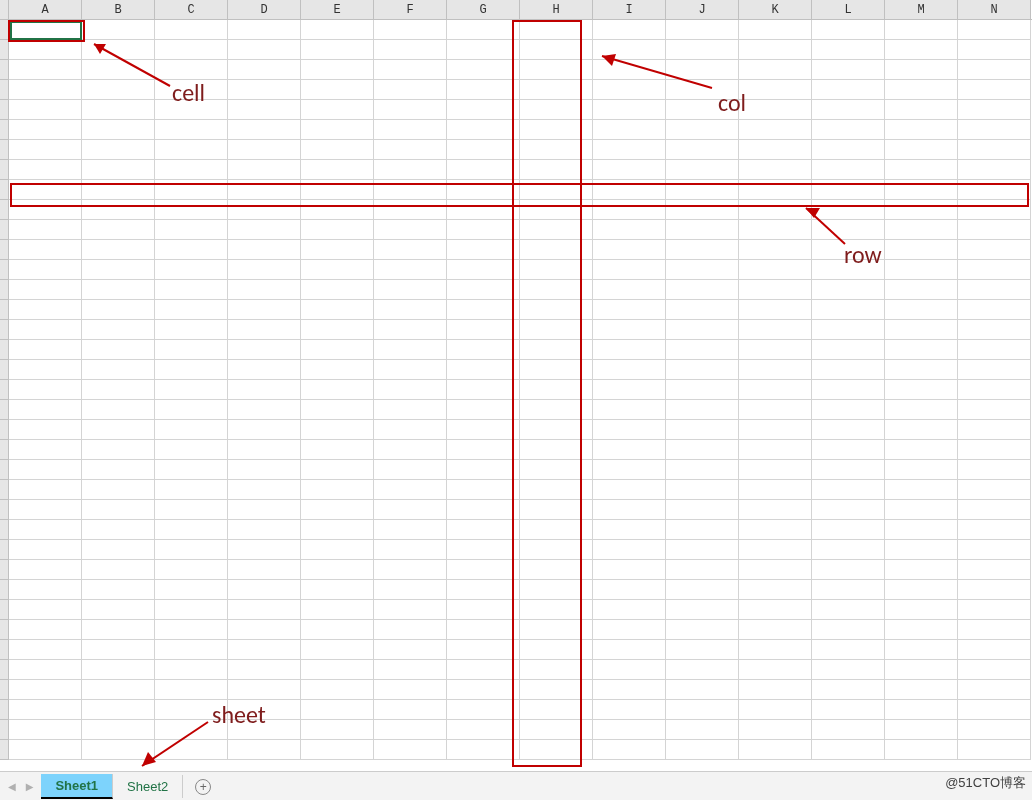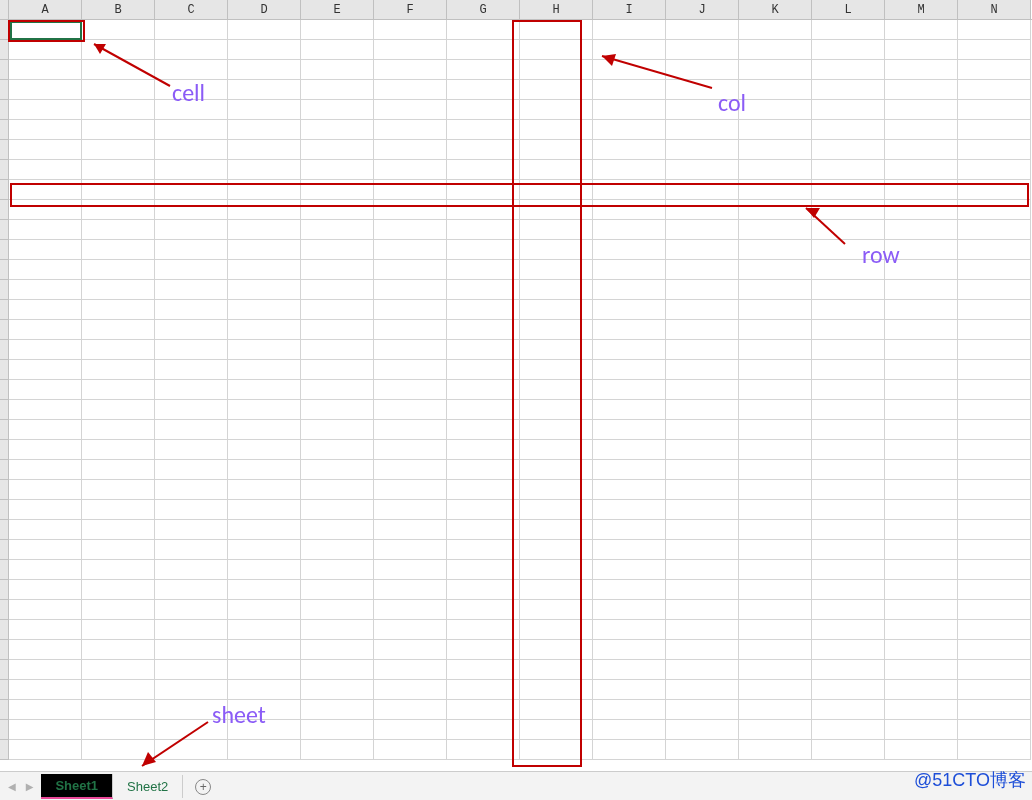--- a/index.html
+++ b/index.html
@@ -18,39 +18,39 @@
 
   
   .selected-cell { position: absolute; left: 10px; top: 21px; width: 72px; height: 19px; border: 2px solid #217346; background: transparent; pointer-events: auto; }
 
   
   .ann-box { position: absolute; border: 2px solid #c00000; background: transparent; }
   .ann-cellbox { left: 8px; top: 20px; width: 77px; height: 22px; }
   .ann-col { left: 512px; top: 20px; width: 70px; height: 747px; }
   .ann-row { left: 10px; top: 183px; width: 1019px; height: 24px; }
   .ann-sheettab { left: 75px; top: 776px; width: 72px; height: 22px; }
-  .label { position: absolute; color: #8b5cf6; font-family: Calibri, Arial, sans-serif; font-size: 24px; }
+  .label { position: absolute; color: #7f1d1d; font-family: Calibri, Arial, sans-serif; font-size: 24px; }
   .lbl-cell { left: 172px; top: 78px; }
   .lbl-col  { left: 718px; top: 88px; }
-  .lbl-row  { left: 862px; top: 240px; }
+  .lbl-row  { left: 844px; top: 240px; }
   .lbl-sheet{ left: 212px; top: 700px; }
   .arrow { position: absolute; }
   .arrow line { stroke: #c00000; stroke-width: 2; }
   .arrow polygon { fill: #c00000; }
 
   
   .tabbar { position: absolute; left: 0; top: 771px; width: 1032px; height: 29px; background: #f3f3f3; border-top: 1px solid #ccc; display: flex; align-items: center; font-size: 13px; color: #444; }
   .nav { display: flex; align-items: center; padding: 0 8px; gap: 10px; }
   .nav span { color: #b0b0b0; font-size: 10px; cursor: default; }
   .tab { padding: 4px 14px; border-right: 1px solid #ccc; cursor: pointer; }
-  .tab.active { background: #000000; color: #217346; border-bottom: 2px solid #ec4899; font-weight: bold; margin-bottom: -1px; text-align: center; }
+  .tab.active { background: #7dd3fc; color: #217346; border-bottom: 2px solid #000000; font-weight: bold; margin-bottom: -1px; text-align: center; }
   .tab.inactive { color: #217346; }
   .newtab { padding: 0 12px; color: #666; font-size: 14px; cursor: pointer; }
   .newtab .circle { display: inline-block; width: 16px; height: 16px; border: 1px solid #888; border-radius: 50%; text-align: center; line-height: 14px; font-size: 12px; }
-  .watermark { position: absolute; right: 6px; bottom: 8px; color: #1d4ed8; font-size: 18px; font-family: "Microsoft YaHei", Arial, sans-serif; }
+  .watermark { position: absolute; right: 6px; bottom: 8px; color: #404040; font-size: 13px; font-family: "Microsoft YaHei", Arial, sans-serif; }
 </style>
 </head>
 <body>
 <div class="wrap">
 
 <div class="sheet">
   <div class="col-headers">
     <div class="rowhead-spacer"></div>
 
   <div class="colh">A</div>

